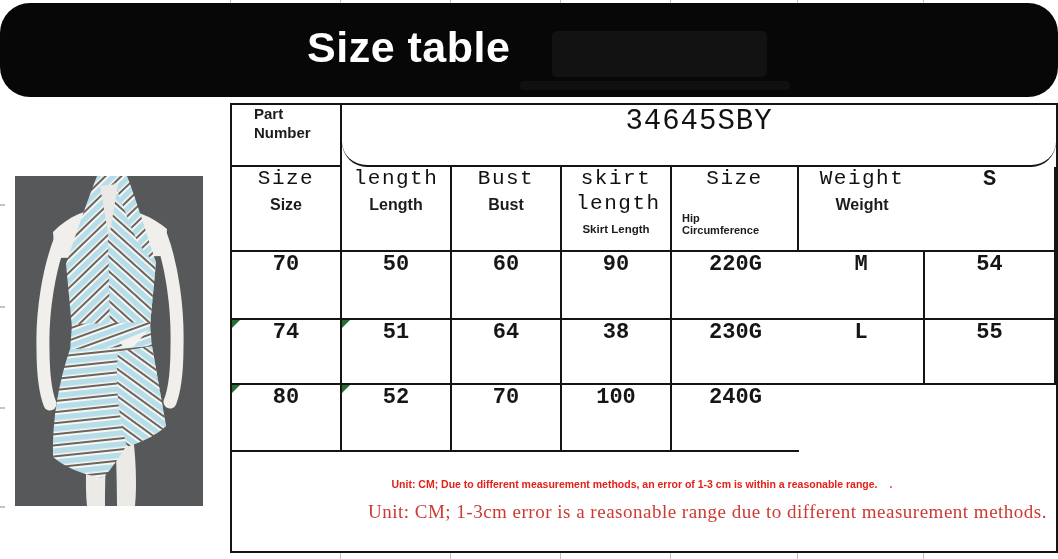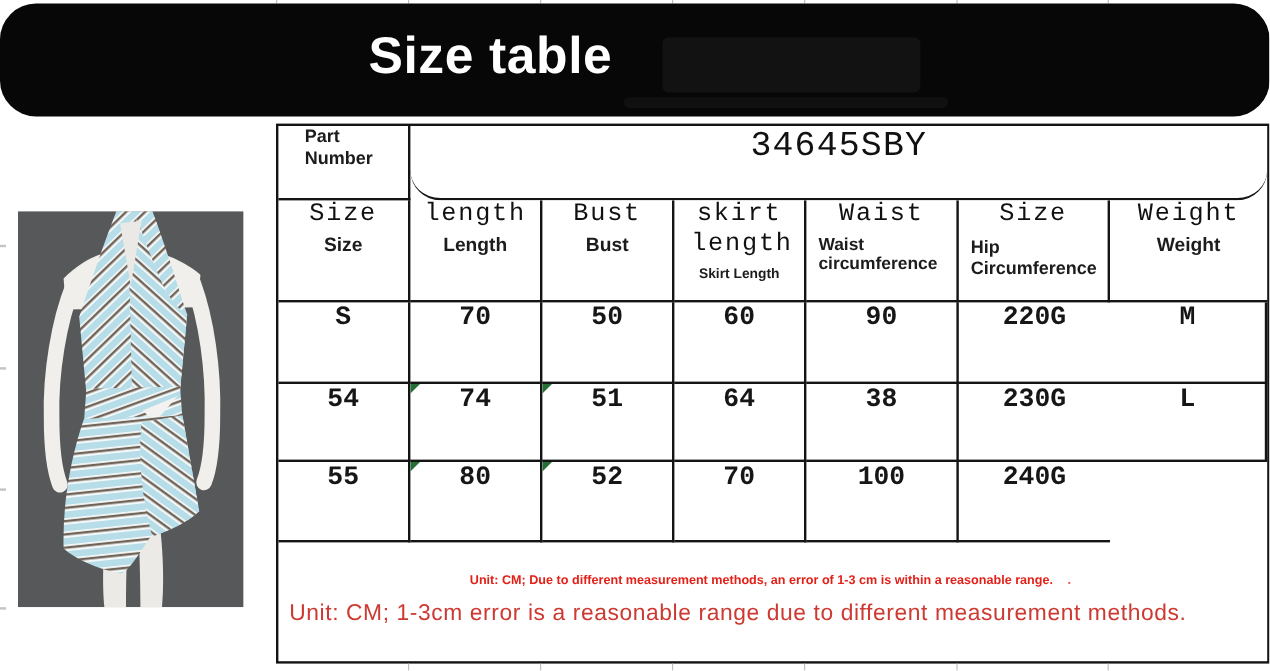--- a/index.html
+++ b/index.html
@@ -46,34 +46,34 @@
   .cell.last-col { border-right:none; }
   .cell.last-row { border-bottom:none; }
   .part-label { align-items:flex-start; padding-left:22px; }
   .part-label .lbl { font-size:15px; font-weight:700; line-height:1.25; width:70px; }
   .part-value { grid-column:2 / span 6;border-radius:25px; }
   .part-value .val { font-family:"Liberation Mono", monospace; font-size:29px; letter-spacing:1px; color:#111; }
   .h-pri { font-family:"Liberation Mono", monospace; font-size:21px; letter-spacing:1.5px; line-height:1.18; color:#111; text-align:center; }
   .h-sec { font-weight:700; font-size:16px; margin-top:4px; text-align:center; line-height:1.15; }
   .h-sec.sm { font-size:11.5px; margin-top:6px; }
   .h-sec.left { align-self:flex-start; text-align:left; padding-left:10px; font-size:14.5px; max-width:112px; }
-  .h-sec.left.sm2 { font-size:15px; max-width:86px; margin-top:6px; }
+  .h-sec.left.sm2 { font-size:11px; max-width:86px; margin-top:20px; }
   .skirt-pri { max-width:80px; }
   .d-val { font-family:"Liberation Mono", monospace; font-weight:700; font-size:22px; color:#161616; }
   .flag {
     position:absolute; top:0; left:0; width:0; height:0;
     border-top:8px solid #256f35; border-right:8px solid transparent;
   }
   
   .notes { grid-column:1 / span 7; justify-content:center; gap:5px; }
   .note-small { font-size:10.5px; font-weight:700; color:#e32119; text-align:center; line-height:1.2; }
   .note-mark { font-size:7px; color:#e32119; margin-left:12px; vertical-align:1px; }
   .note-large {
-    font-family:Liberation Sans, sans-serif; font-size:19px; color:#cd3a32;
-    text-align:left; width:806px; line-height:1.45; letter-spacing:0.5px; margin-top:2px;
+    font-family:Liberation Serif, serif; font-size:19px; color:#cd3a32;
+    text-align:right; width:806px; line-height:1.45; letter-spacing:0.5px; margin-top:2px;
   }
   .tick-bottom { position:absolute; top:553px; width:1px; height:6px; background:#c0c0c0; }
 </style>
 </head>
 <body>
 
 <div class="page">
 
   <div class="top-strip"></div>
   <div class="tick-top" style="left:230px"></div>
@@ -162,24 +162,20 @@
     </div>
     <div class="cell">
       <div class="h-pri">Bust</div>
       <div class="h-sec">Bust</div>
     </div>
     <div class="cell">
       <div class="h-pri skirt-pri">skirt length</div>
       <div class="h-sec sm">Skirt Length</div>
     </div>
     <div class="cell">
-      <div class="h-pri">Waist</div>
-      <div class="h-sec left">Waist circumference</div>
-    </div>
-    <div class="cell">
       <div class="h-pri">Size</div>
       <div class="h-sec left sm2">Hip Circumference</div>
     </div>
     <div class="cell last-col">
       <div class="h-pri">Weight</div>
       <div class="h-sec">Weight</div>
     </div>
 
     <div class="cell">
         <div class="d-val">S</div>

